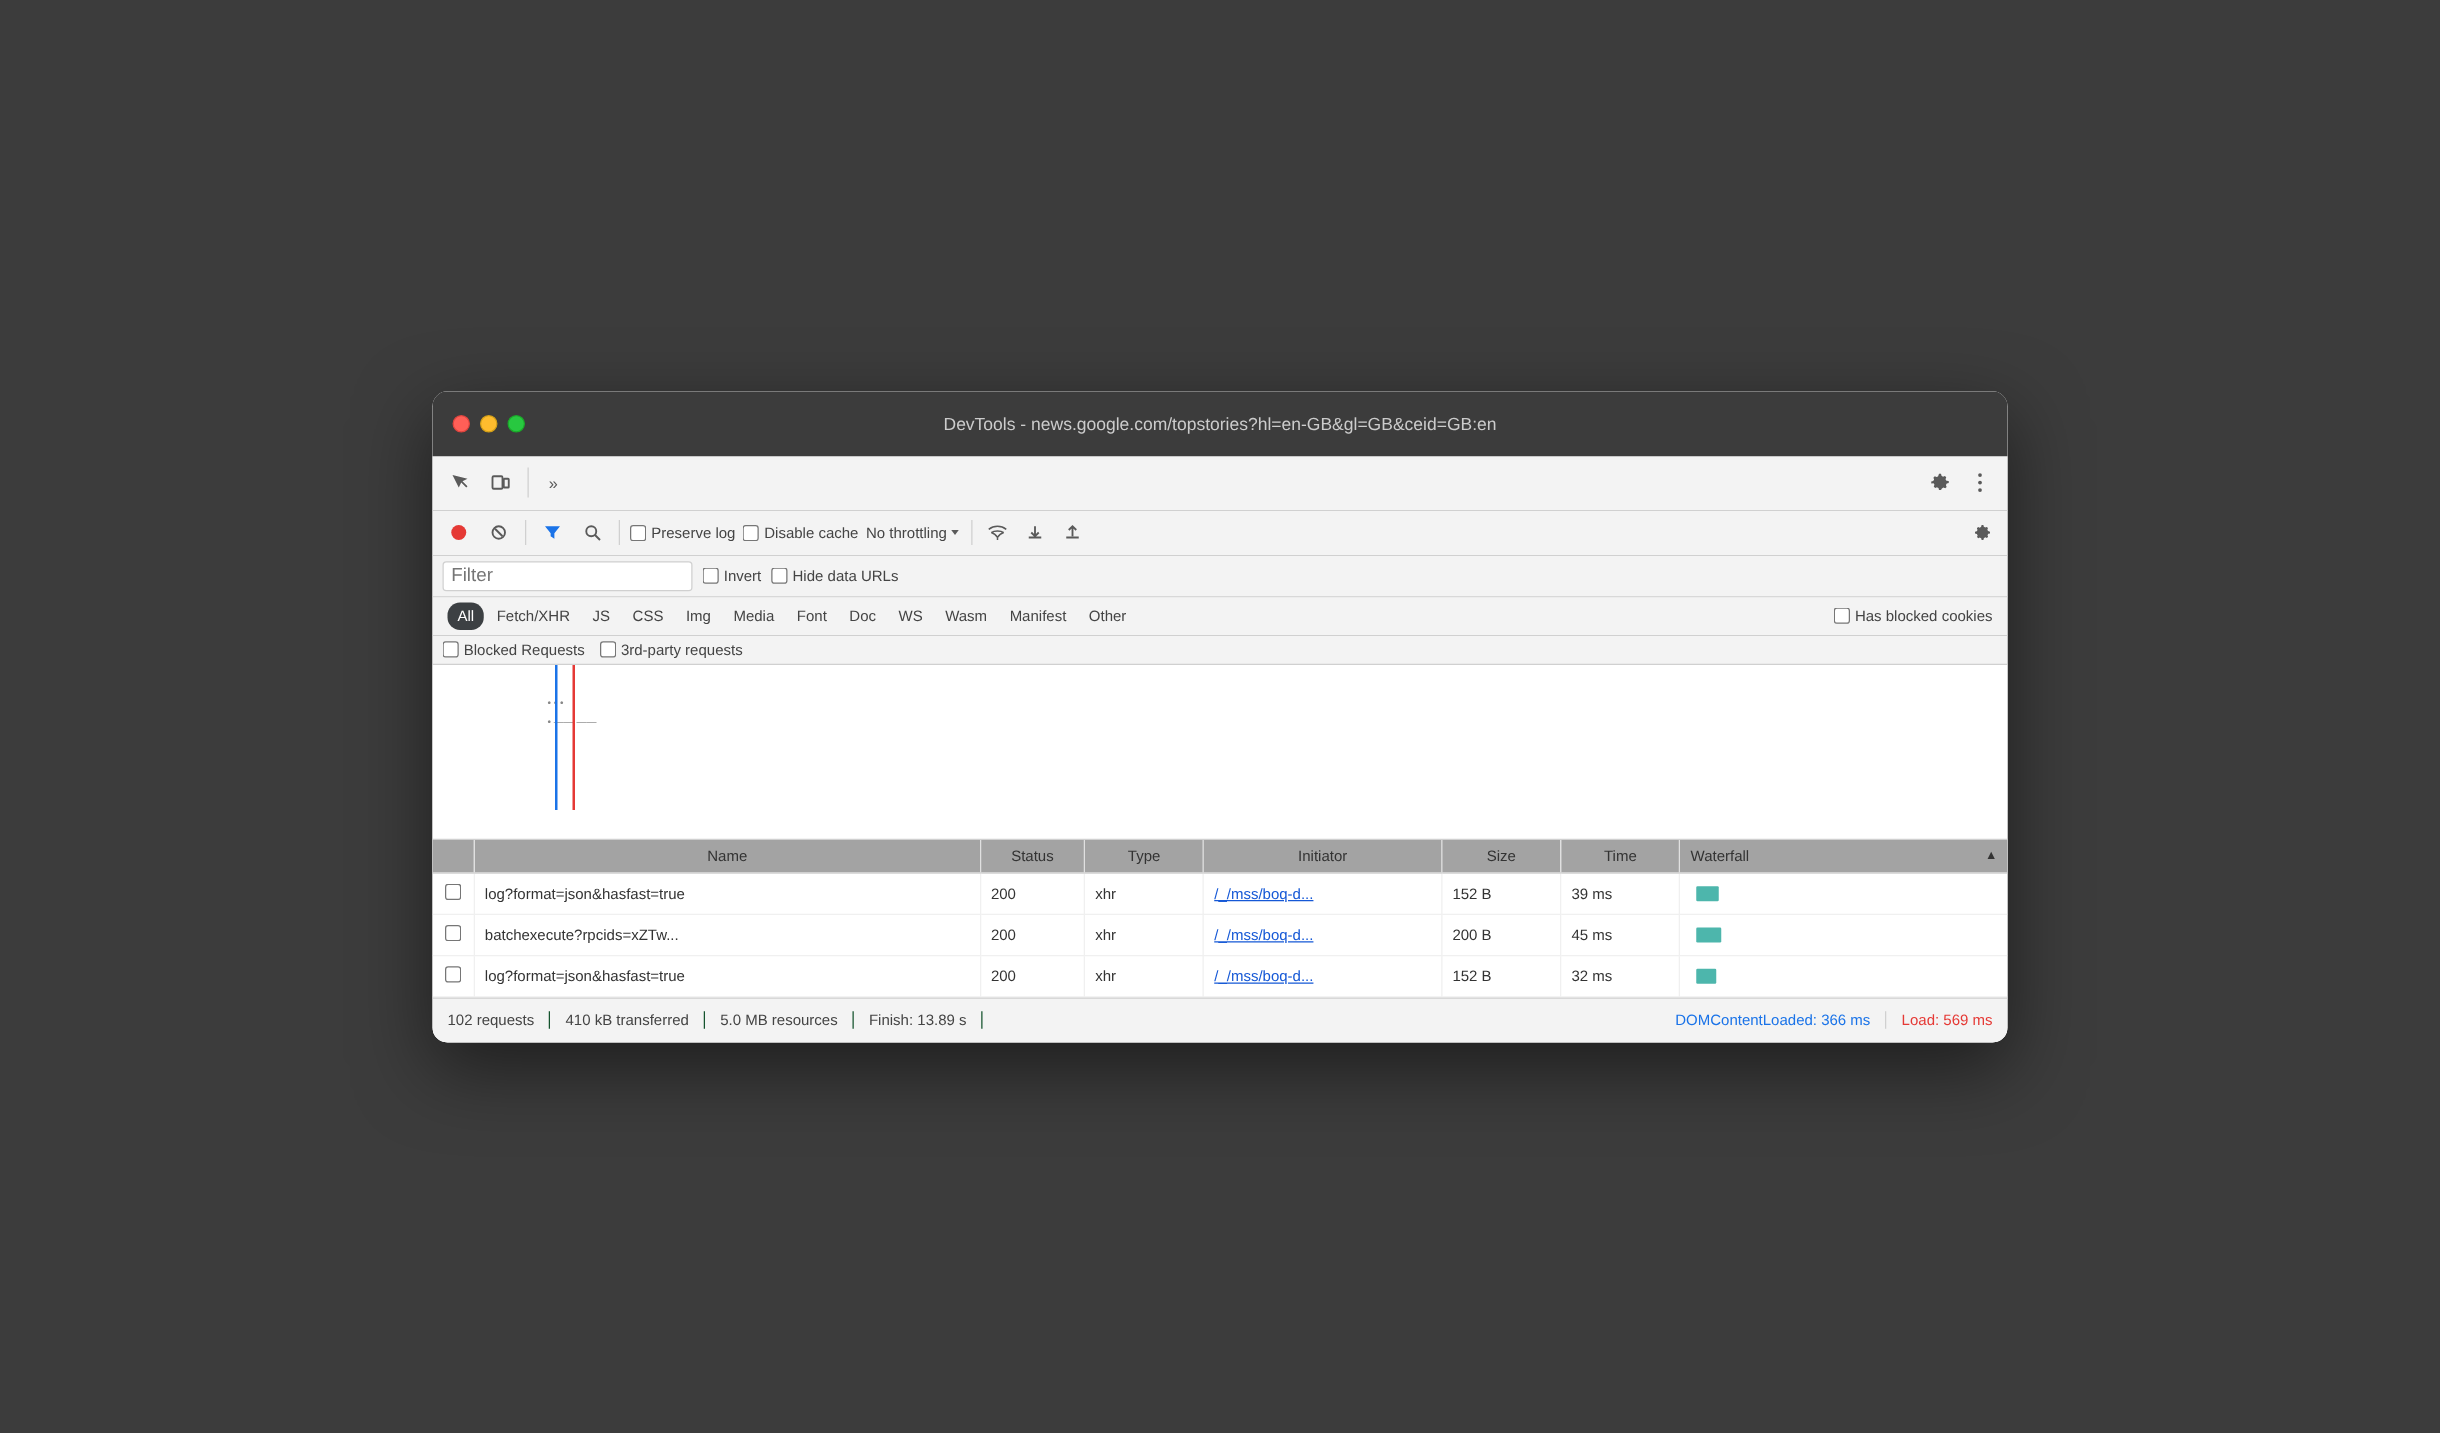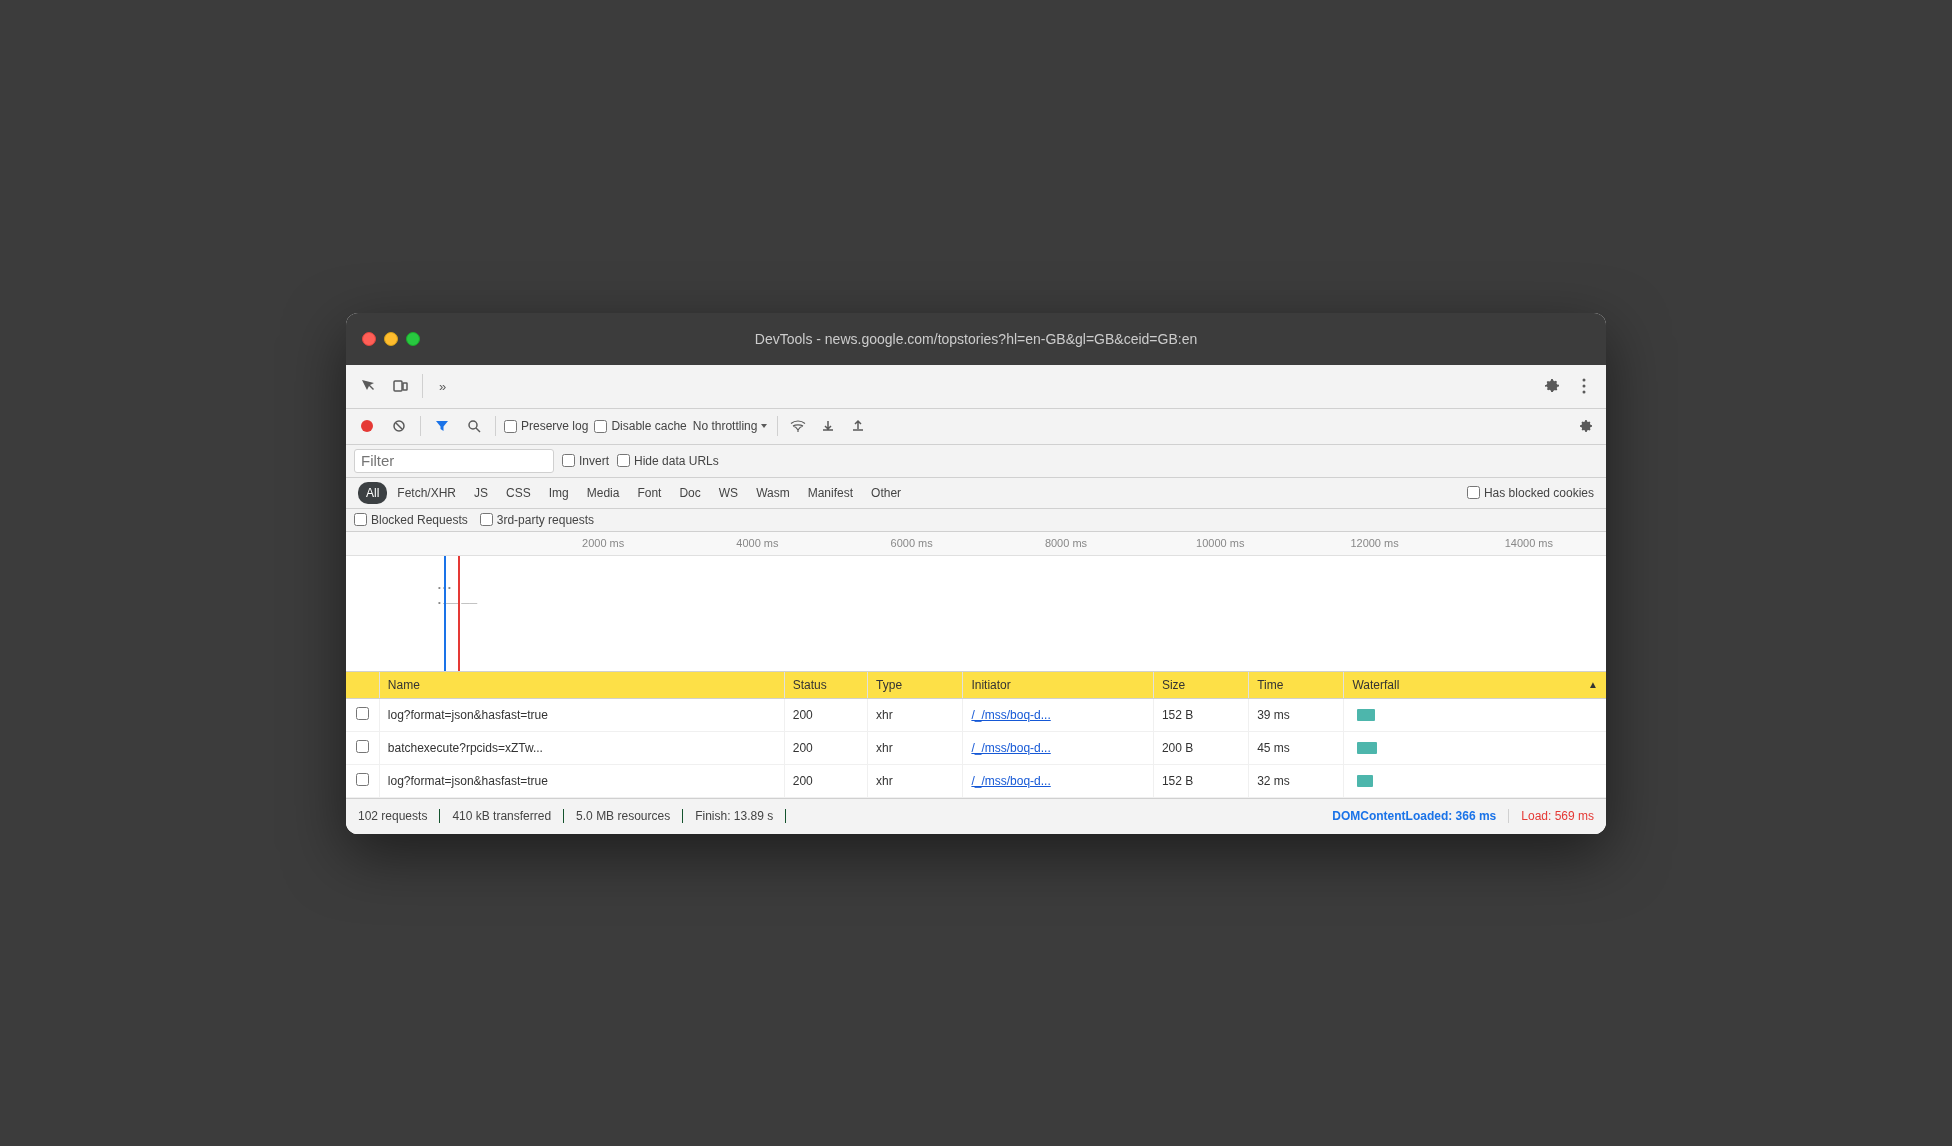--- a/index.html
+++ b/index.html
@@ -250,25 +250,25 @@
       background: #fff;
     }
 
     
     .requests-table {
       width: 100%;
       border-collapse: collapse;
       font-size: 12px;
     }
     .requests-table th {
-      background: #fde047;
+      background: #a3a3a3;
       border-bottom: 1px solid #d0d0d0;
       border-right: 1px solid #e0e0e0;
       padding: 6px 8px;
-      text-align: left;
+      text-align: center;
       font-weight: 500;
       color: #333;
       white-space: nowrap;
       cursor: pointer;
       user-select: none;
     }
     .requests-table th:last-child { border-right: none; }
     .requests-table td {
       padding: 6px 8px;
       border-bottom: 1px solid #f0f0f0;
@@ -320,21 +320,21 @@
       gap: 0;
       font-size: 12px;
       color: #444;
     }
     .status-item {
       padding: 0 12px;
       border-right: 1px solid #14532d;
     }
     .status-item:first-child { padding-left: 0; }
     .status-item:last-child { border-right: none; }
-    .status-dom { color: #1a73e8; font-weight: 700; margin-left: auto; padding-right: 12px; border-right: 1px solid #d0d0d0; }
+    .status-dom { color: #1a73e8; font-weight: 400; margin-left: auto; padding-right: 12px; border-right: 1px solid #d0d0d0; }
     .status-load { color: #e53935; font-weight: 500; padding-left: 12px; }
 
     .waterfall-header-cell {
       display: flex;
       align-items: center;
       justify-content: space-between;
     }
     .sort-triangle { font-size: 10px; margin-left: 4px; }
   </style>
 </head>
@@ -485,30 +485,20 @@
         <input type="checkbox" style="">
         <span>Blocked Requests</span>
       </label>
       <label class="checkbox-label">
         <input type="checkbox" style="">
         <span>3rd-party requests</span>
       </label>
     </div>
 
     <div class="waterfall-timeline">
-      <div class="timeline-ruler">
-        <div style="width:90px; min-width:90px;"></div>
-        <div class="ruler-mark">2000 ms</div>
-        <div class="ruler-mark">4000 ms</div>
-        <div class="ruler-mark">6000 ms</div>
-        <div class="ruler-mark">8000 ms</div>
-        <div class="ruler-mark">10000 ms</div>
-        <div class="ruler-mark">12000 ms</div>
-        <div class="ruler-mark">14000 ms</div>
-      </div>
       <div class="timeline-chart">
 
         <div style="position:absolute;top:0;bottom:0;left:98px;width:2px;background:#1a73e8;z-index:2;"></div>
         <div style="position:absolute;top:0;bottom:0;left:112px;width:2px;background:#e53935;z-index:2;"></div>
 
         <div style="position:absolute;top:20px;left:92px;">
           <span style="font-size:8px;color:#888;">• • •</span>
         </div>
         <div style="position:absolute;top:35px;left:92px;">
           <span style="font-size:8px;color:#888;">• —— ——</span>

